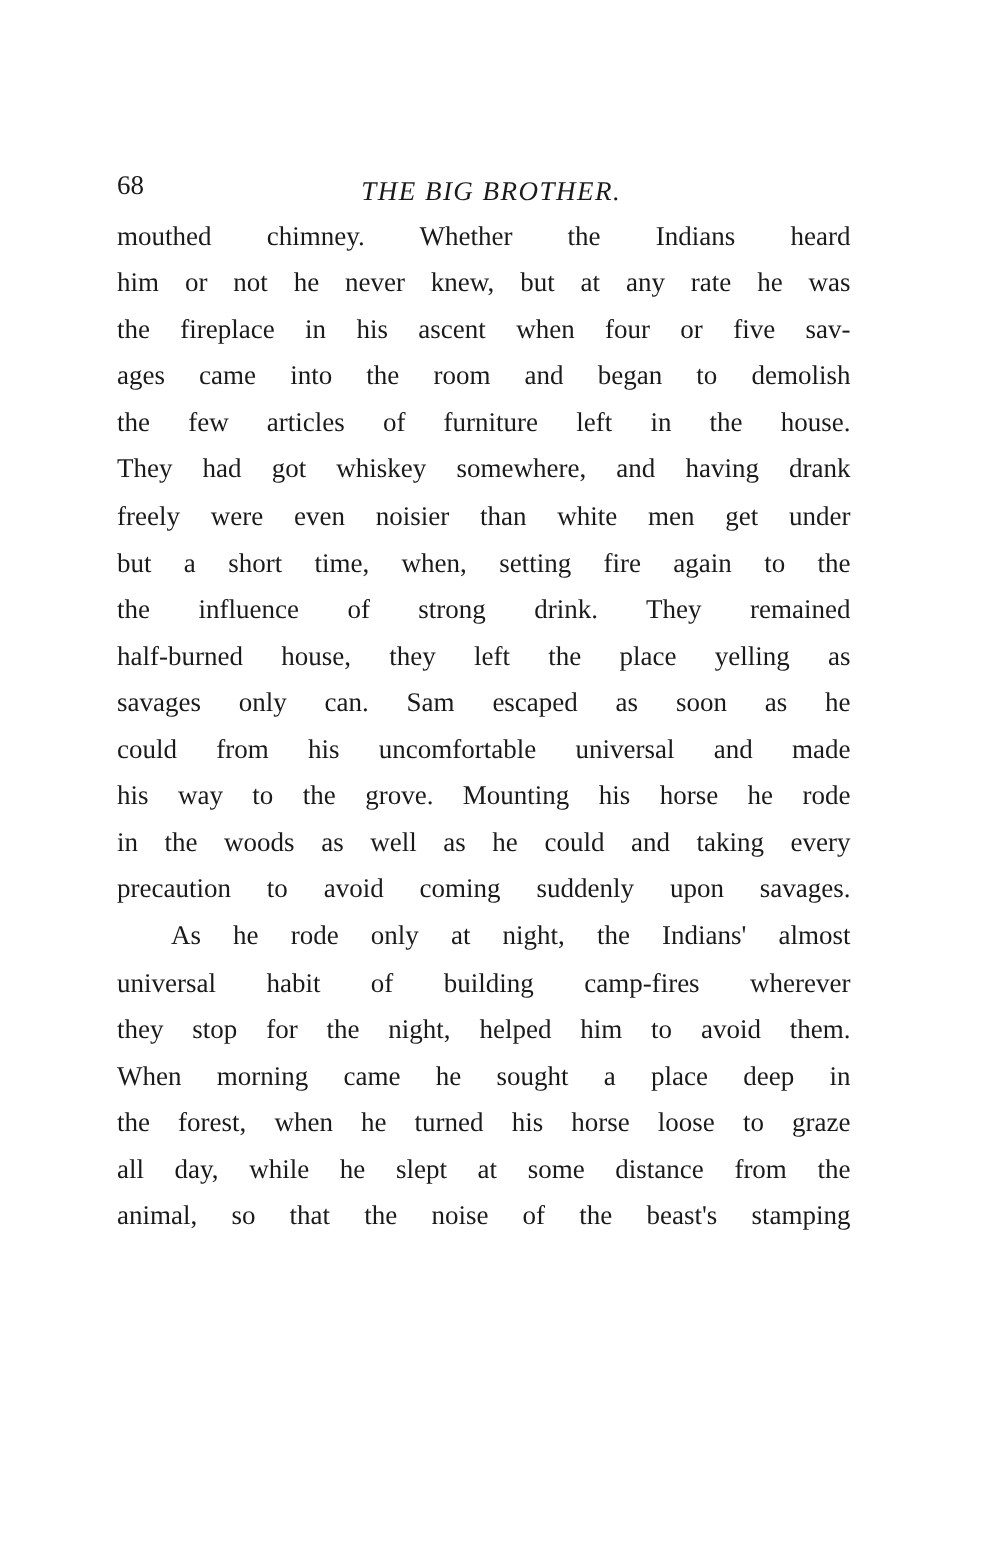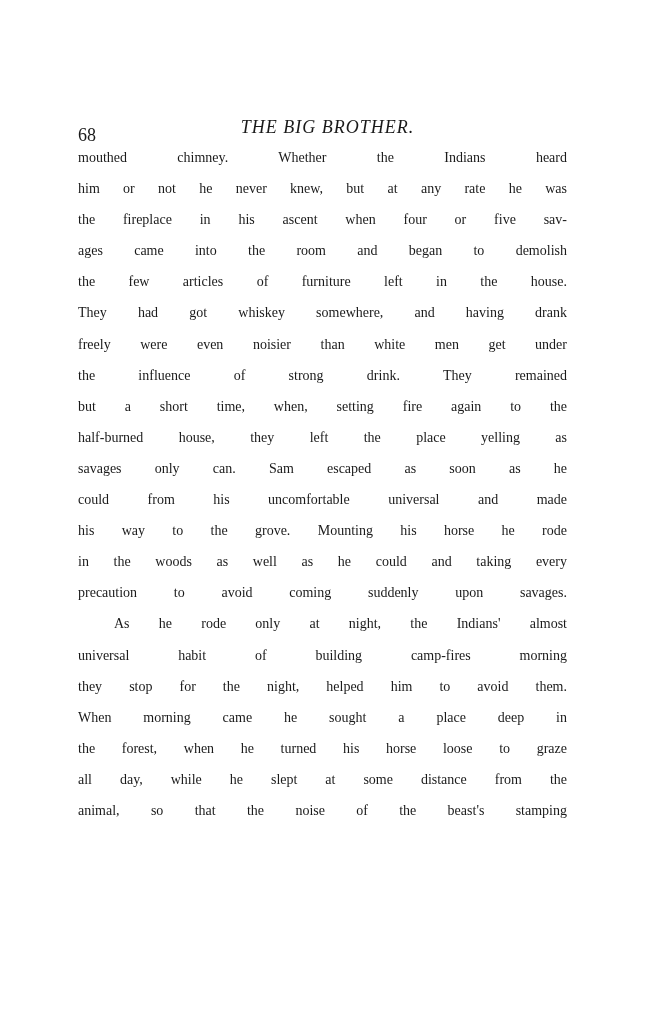--- a/index.html
+++ b/index.html
@@ -23,36 +23,36 @@
     }
     .running-head {
       position: relative;
       height: 30px;
       font-size: 18px;
       line-height: 30px;
     }
     .page-number {
       position: absolute;
       left: 0;
-      top: 16px;
+      top: 4px;
       text-align: center;
     }
     .running-title {
       position: absolute;
       left: 0;
       right: 0;
       top: 8px;
       text-align: center;
       font-style: italic;
       letter-spacing: 1px;
       padding-left: 10px;
     }
     .body-text {
       margin-top: 8px;
-      font-size: 14px;
+      font-size: 18px;
     }
     .line {
       display: block;
       height: 31.1px;
       line-height: 31.1px;
       white-space: nowrap;
       text-align: justify;
       text-align-last: justify;
     }
     .line.indent {
@@ -68,29 +68,29 @@
     <span class="running-title">THE BIG BROTHER.</span>
   </div>
   <div class="body-text" id="body-text">
       <span class="line">mouthed chimney.  Whether the Indians heard</span>
       <span class="line">him or not he never knew, but at any rate he was</span>
       <span class="line">the fireplace in his ascent when four or five sav-</span>
       <span class="line">ages came into the room and began to demolish</span>
       <span class="line">the few articles of furniture left in the house.</span>
       <span class="line">They had got whiskey somewhere, and having drank</span>
       <span class="line">freely were even noisier than white men get under</span>
+      <span class="line">but a short time, when, setting fire again to the</span>
       <span class="line">the influence of strong drink.  They remained</span>
-      <span class="line">but a short time, when, setting fire again to the</span>
       <span class="line">half-burned house, they left the place yelling as</span>
       <span class="line">savages only can.  Sam escaped as soon as he</span>
       <span class="line">could from his uncomfortable universal and made</span>
       <span class="line">his way to the grove.  Mounting his horse he rode</span>
       <span class="line">in the woods as well as he could and taking every</span>
       <span class="line">precaution to avoid coming suddenly upon savages.</span>
       <span class="line indent">As he rode only at night, the Indians' almost</span>
-      <span class="line">universal habit of building camp-fires morning</span>
+      <span class="line">universal habit of building camp-fires wherever</span>
       <span class="line">they stop for the night, helped him to avoid them.</span>
       <span class="line">When morning came he sought a place deep in</span>
       <span class="line">the forest, when he turned his horse loose to graze</span>
       <span class="line">all day, while he slept at some distance from the</span>
       <span class="line">animal, so that the noise of the beast's stamping</span>
     </div>
 </div>
 
 </body></html>

